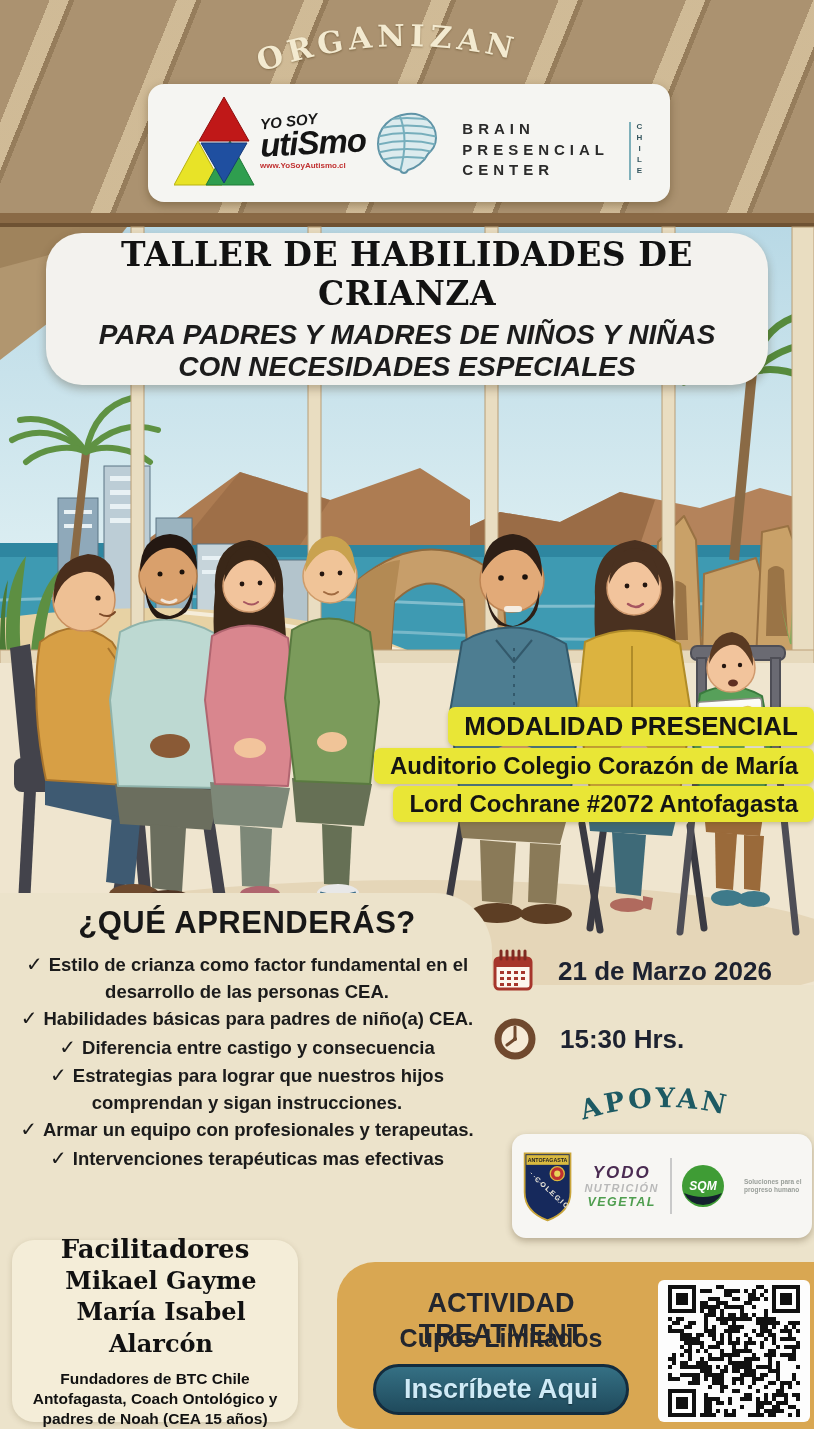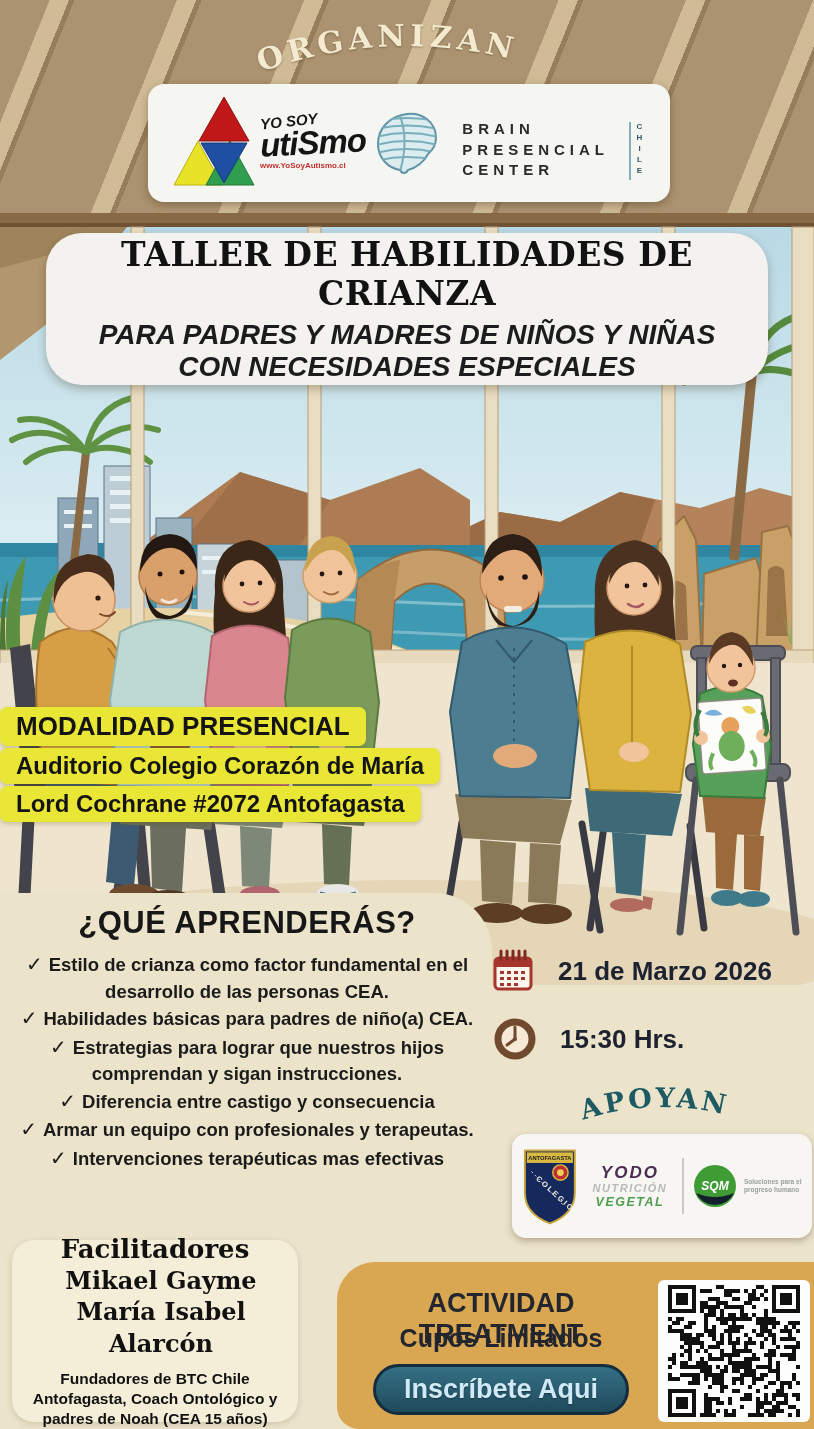--- a/index.html
+++ b/index.html
@@ -37,21 +37,21 @@
 
   
   .title-card{left:46px;top:233px;width:722px;height:152px;background:#f3f2ee;border-radius:36px;
     box-shadow:0 4px 10px rgba(60,40,10,.30);text-align:center;z-index:4;
     display:flex;flex-direction:column;justify-content:center;gap:6px;}
   .title-main{font-family:"DejaVu Serif","Liberation Serif",serif;font-weight:bold;font-size:33px;
     letter-spacing:.5px;color:#121212;}
   .title-sub{font-style:italic;font-weight:600;font-size:28px;color:#1c1c1c;line-height:1.15;}
 
   
-  .venue{left:0;top:706px;width:814px;text-align:left;z-index:5;}
+  .venue{left:0;top:706px;width:814px;text-align:right;z-index:5;}
   .venue span{display:inline-block;background:#e9e636;color:#141414;font-weight:bold;
     padding:4px 16px;border-radius:7px;margin:1px 0;box-shadow:0 2px 4px rgba(80,70,0,.25);}
   .venue .v1{font-size:26px;}
   .venue .v2,.venue .v3{font-size:24px;}
 
   
   .panel-left{left:0;top:893px;width:492px;height:536px;background:#ece3cb;border-top-right-radius:58px;z-index:6;}
   .panel-full{left:0;top:985px;width:814px;height:444px;background:#ece3cb;z-index:6;}
 
   
@@ -69,21 +69,21 @@
 
   
   .sponsors{left:512px;top:1134px;width:300px;height:104px;background:#f7f6f3;border-radius:14px;
     box-shadow:0 3px 7px rgba(60,40,10,.3);z-index:7;display:flex;align-items:center;gap:8px;
     padding:0 10px;box-sizing:border-box;}
   .yodo{text-align:center;line-height:1.15;width:92px;font-style:italic;}
   .yodo-1{font-size:17px;font-weight:bold;letter-spacing:2px;color:#4a2b52;}
   .yodo-2{font-size:11px;letter-spacing:1.5px;color:#b9b9b9;font-weight:bold;}
   .yodo-3{font-size:12.5px;letter-spacing:1.5px;color:#4f9e4f;font-weight:bold;}
   .spon-div{width:2px;height:56px;background:#c9c9c9;}
-  .sqm-wrap{display:flex;align-items:center;gap:6px;}
+  .sqm-wrap{display:flex;align-items:center;gap:18px;}
   .sqm-tag{width:58px;font-size:6.5px;line-height:1.3;color:#9a9f9a;font-weight:bold;}
 
   
   .facil{left:12px;top:1240px;width:286px;height:182px;background:#f4edd8;border-radius:22px;
     box-shadow:0 2px 6px rgba(80,60,20,.18);z-index:7;text-align:center;color:#111;
     display:flex;flex-direction:column;justify-content:center;}
   .facil-h,.facil-n{font-family:"DejaVu Serif","Liberation Serif",serif;font-weight:bold;}
   .facil-h{font-size:26px;line-height:1.25;}
   .facil-n{font-size:24px;line-height:1.3;padding-left:12px;}
   .facil-bio{font-size:15.5px;font-weight:bold;line-height:1.3;width:264px;margin:10px auto 0;}
@@ -422,22 +422,22 @@
     <span class="v3">Lord Cochrane #2072 Antofagasta</span>
   </div>
 
   <div class="abs panel-left"></div>
   <div class="abs panel-full"></div>
 
   <div class="abs learn">
     <div class="learn-h">¿QUÉ APRENDERÁS?</div>
     <div class="learn-item"><span class="chk">✓</span><span>Estilo de crianza como factor fundamental en el desarrollo de las personas CEA.</span></div>
     <div class="learn-item"><span class="chk">✓</span><span>Habilidades básicas para padres de niño(a) CEA.</span></div>
+    <div class="learn-item"><span class="chk">✓</span><span>Diferencia entre castigo y consecuencia</span></div>
     <div class="learn-item"><span class="chk">✓</span><span>Estrategias para lograr que nuestros hijos comprendan y sigan  instrucciones.</span></div>
-    <div class="learn-item"><span class="chk">✓</span><span>Diferencia entre castigo y consecuencia</span></div>
     <div class="learn-item"><span class="chk">✓</span><span>Armar un equipo con profesionales y terapeutas.</span></div>
     <div class="learn-item"><span class="chk">✓</span><span>Intervenciones terapéuticas mas efectivas</span></div>
   </div>
 
   <div class="abs sched-row sched-date">
     <svg width="46" height="46" viewBox="0 0 46 46">
       <rect x="5" y="10" width="36" height="31" rx="4" fill="#fdf6ee" stroke="#a6352b" stroke-width="3"></rect>
       <path d="M5,13 a4,4 0 0 1 4,-4 h28 a4,4 0 0 1 4,4 v6 h-36 Z" fill="#a6352b"></path>
       <g stroke="#7e2a22" stroke-width="3" stroke-linecap="round">
         <line x1="11" y1="3" x2="11" y2="11"></line>

